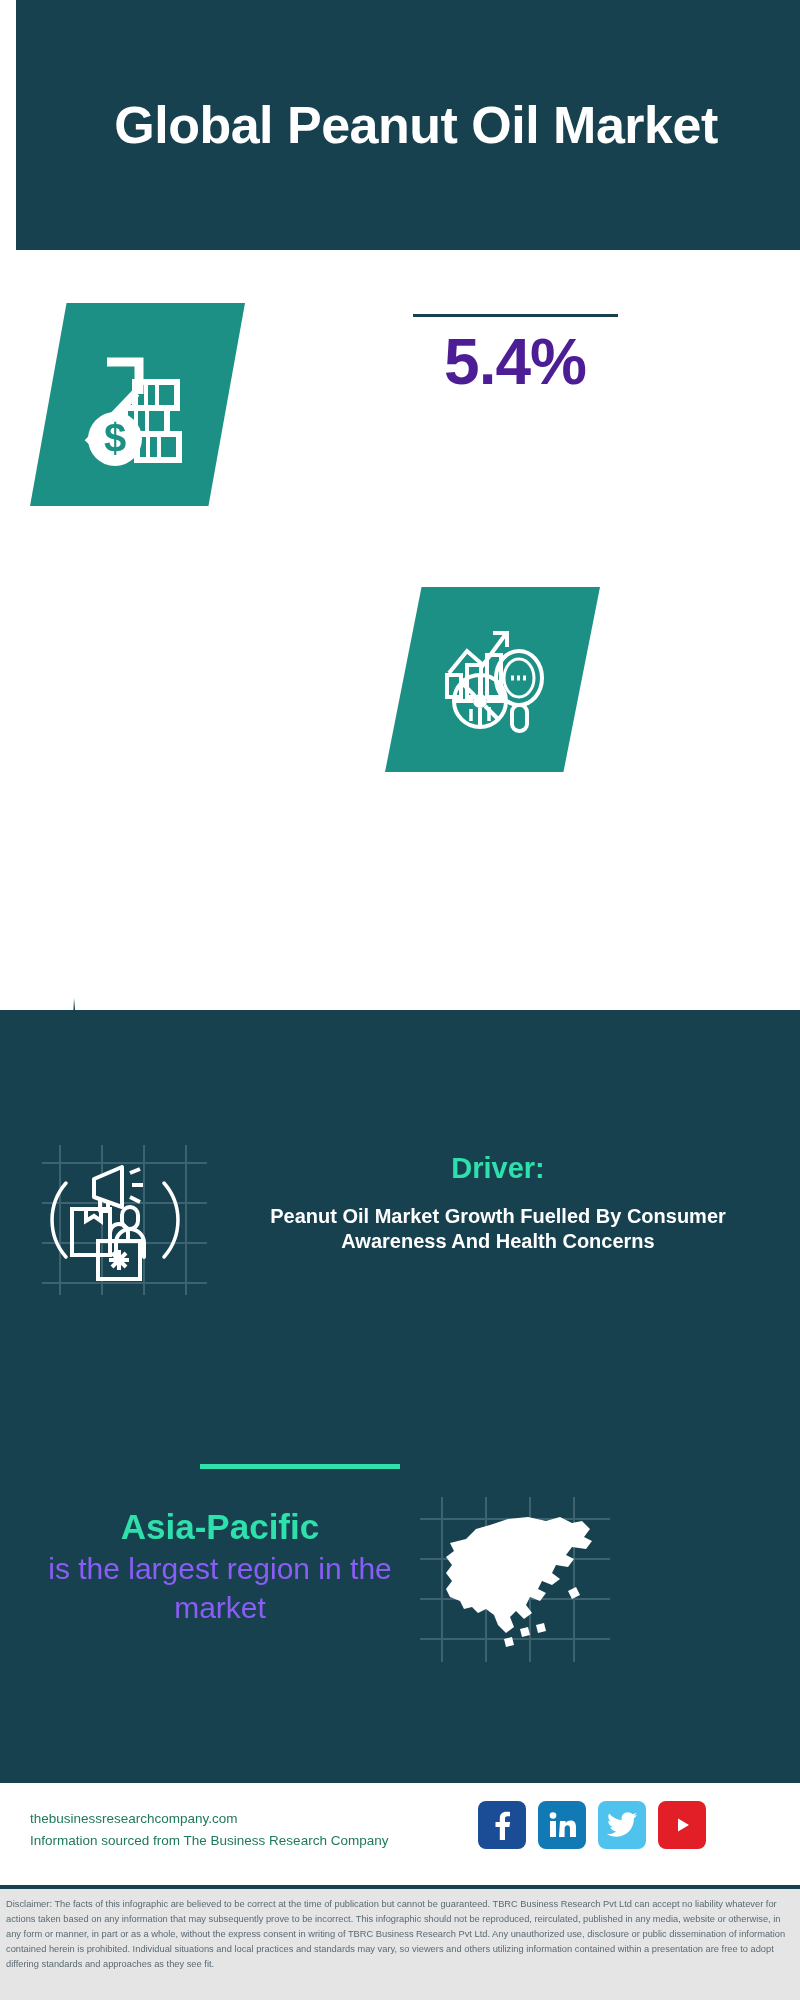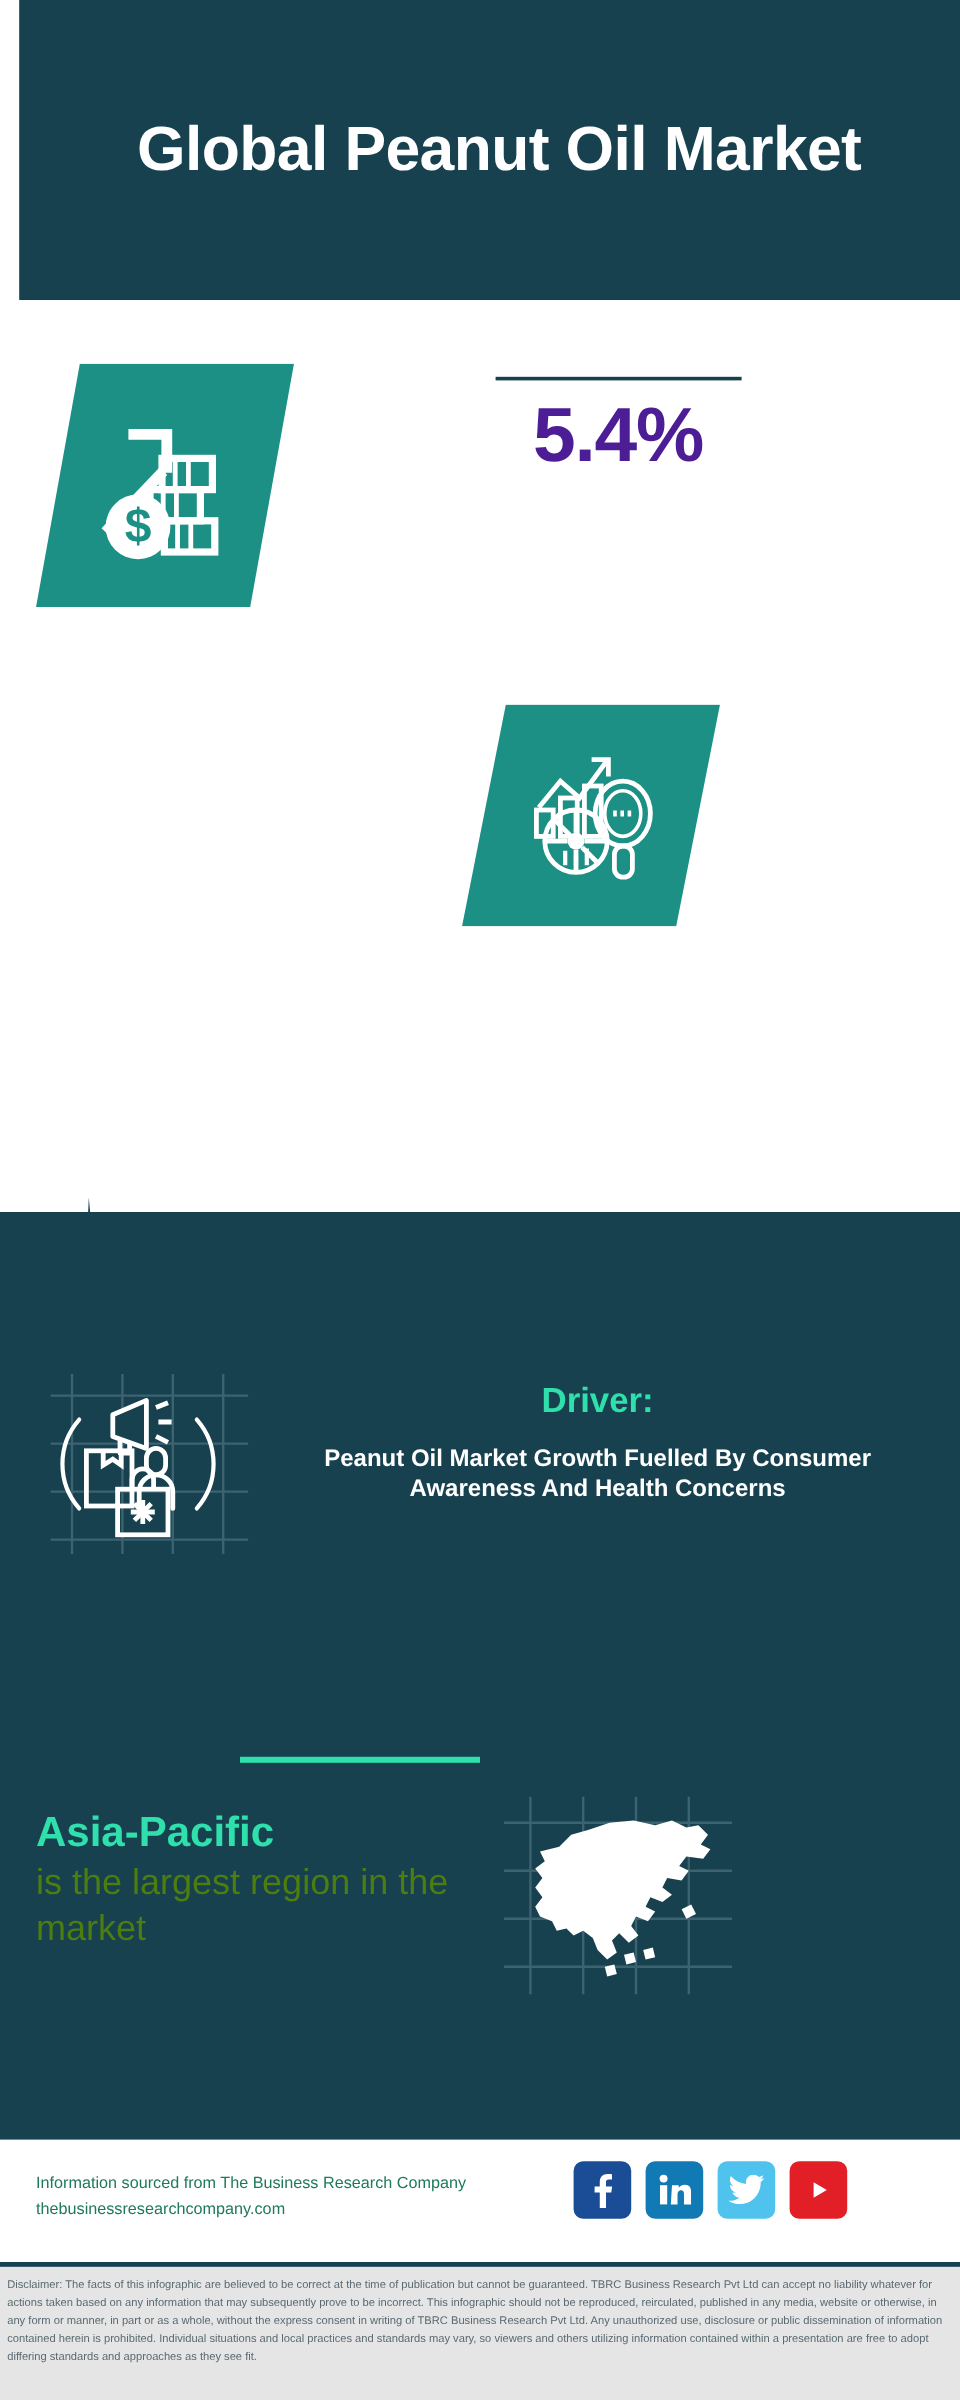--- a/index.html
+++ b/index.html
@@ -103,28 +103,28 @@
   .mint-rule {
     position:absolute; left:200px; top:1464px; width:200px; height:5px;
     background:#2fe0ac;
   }
 
   
   .region-row {
     position:absolute; left:0; top:1505px; width:800px; height:200px;
   }
   .region-text {
-    position:absolute; left:30px; top:0; width:380px; text-align:left;
+    position:absolute; left:30px; top:0; width:380px; text-align:center;
   }
   .region-heading {
     color:#2fe0ac;
     font-size:35px; font-weight:bold; line-height:1.25;
   }
   .region-body {
-    color:#4d7c0f; font-size:30px; font-weight:400; line-height:1.3;
+    color:#8b5cf6; font-size:30px; font-weight:400; line-height:1.3;
   }
   .region-map {
     position:absolute; left:420px; top:-8px; width:190px; height:165px;
   }
 
   
   .footer {
     position:absolute; left:0; top:1780px; width:800px; height:105px;
     background:#ffffff; border-top:3px solid #17414f;
   }
@@ -309,22 +309,22 @@
         <path fill="#ffffff" d="M148 94 L156 90 L160 98 L152 102 Z"></path>
         <path fill="#ffffff" d="M100 132 L108 130 L110 138 L102 140 Z"></path>
         <path fill="#ffffff" d="M116 128 L124 126 L126 134 L118 136 Z"></path>
         <path fill="#ffffff" d="M84 142 L92 140 L94 148 L86 150 Z"></path>
       </svg>
     </div>
   </div>
 
   <div class="footer">
     <div class="footer-text">
+      <div>thebusinessresearchcompany.com</div>
       <div>Information sourced from The Business Research Company</div>
-      <div>thebusinessresearchcompany.com</div>
     </div>
     <div class="social">
       <div class="social-btn sb-fb">
         <svg width="24" height="30" viewBox="0 0 24 30">
             <path fill="#fff" d="M15 30V17h4.4l.7-5H15V8.8c0-1.5.4-2.5 2.5-2.5H20V1.9C19.6 1.8 18 1.7 16.2 1.7c-3.8 0-6.4 2.3-6.4 6.6V12H5.5v5h4.3v13z"></path>
           </svg>
       </div>
       <div class="social-btn sb-li">
         <svg width="28" height="28" viewBox="0 0 28 28">
             <rect x="2" y="10" width="6" height="16" fill="#fff"></rect>

